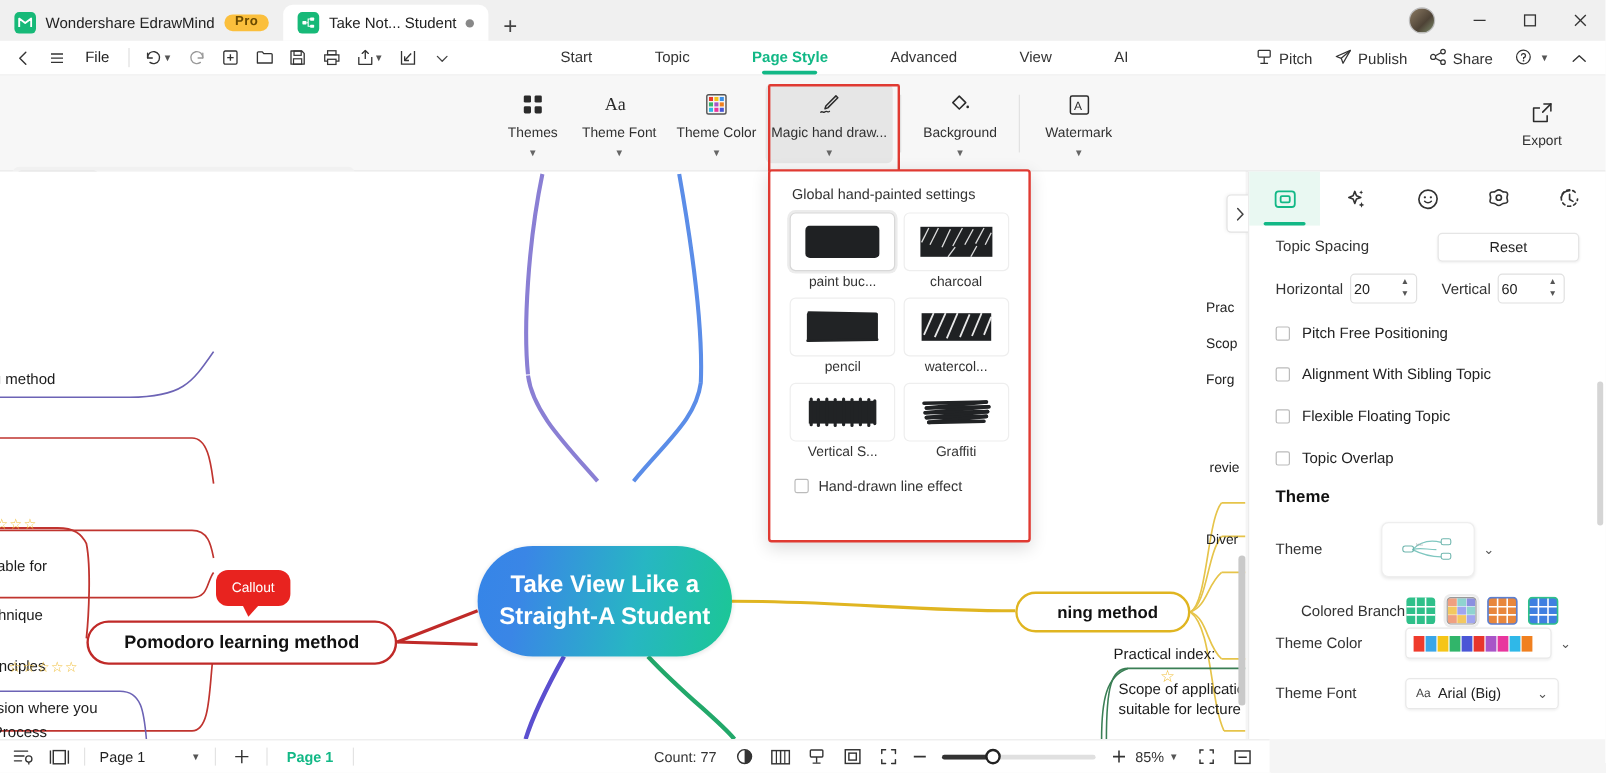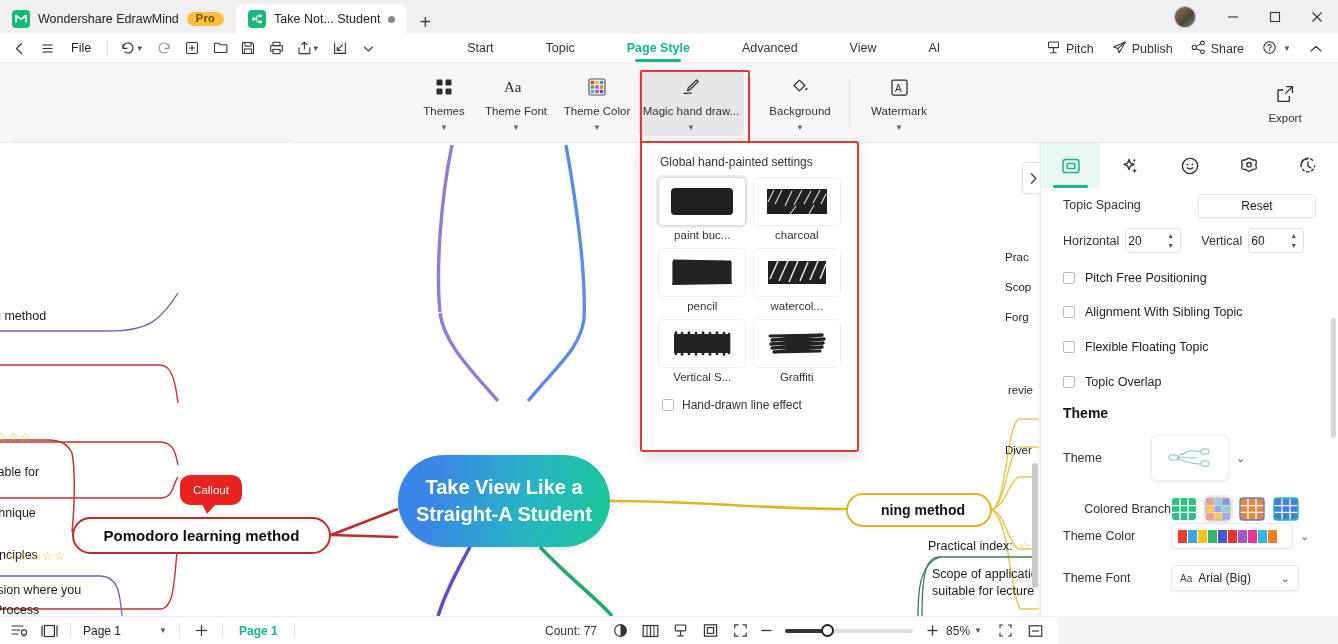--- a/index.html
+++ b/index.html
@@ -705,21 +705,21 @@
     <div class="ymain">
       <span>ning method</span>
     </div>
 
     <div class="yellow-lbl" style="left:1005px; top:108px;">Prac</div>
     <div class="yellow-lbl" style="left:1005px; top:138px;">Scop</div>
     <div class="yellow-lbl" style="left:1005px; top:168px;">Forg</div>
     <div class="yellow-lbl" style="left:1008px; top:241px;">revie</div>
     <div class="yellow-lbl" style="left:1005px; top:301px;">Diver</div>
 
-    <div class="node" style="left:928px; top:394px;">
+    <div class="node" style="left:928px; top:394px;flex-direction:column;">
       <span>Practical index:</span>
       <span class="stars" style="margin-left:6px;font-size:14px;">☆</span>
     </div>
     <div class="node" style="left:932px; top:423px;">
       <span>Scope of application</span>
     </div>
     <div class="node" style="left:932px; top:440px;">
       <span>suitable for lecture n</span>
     </div>
 

